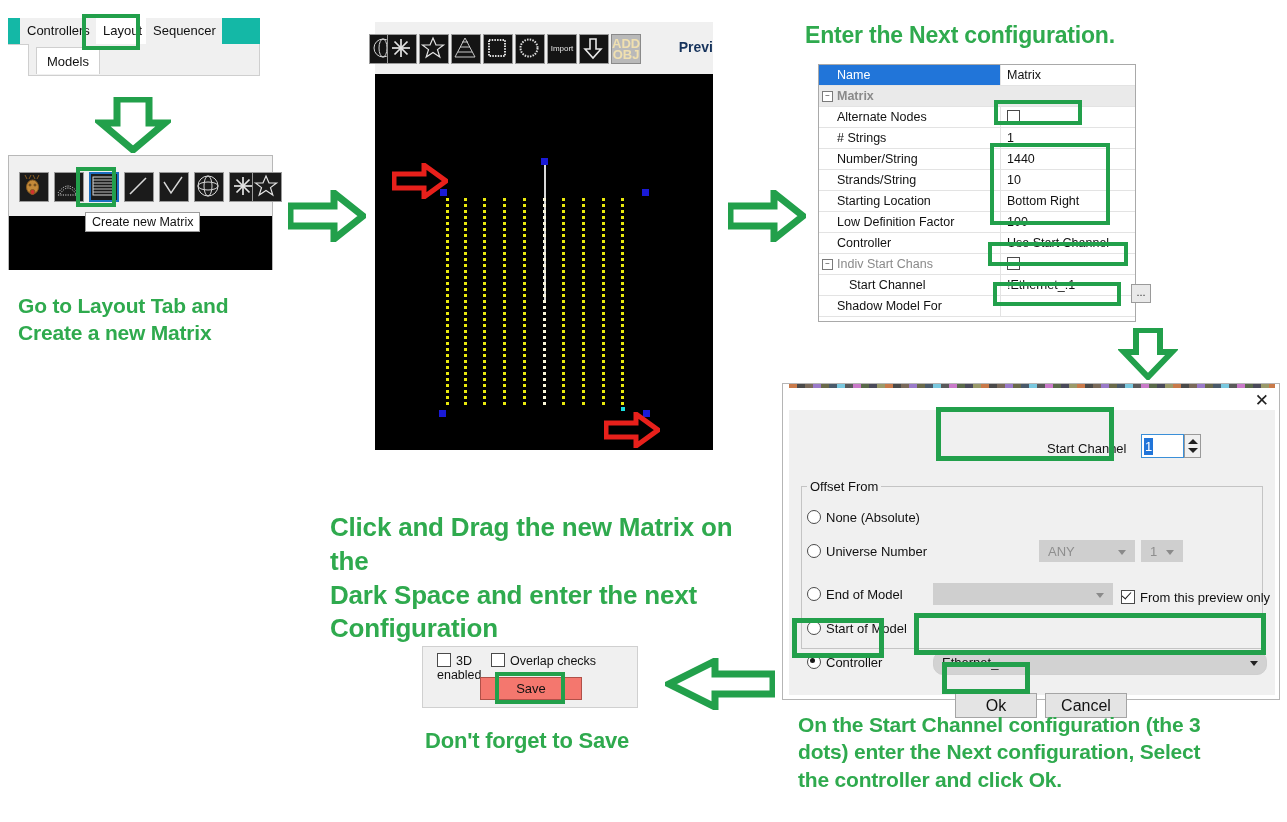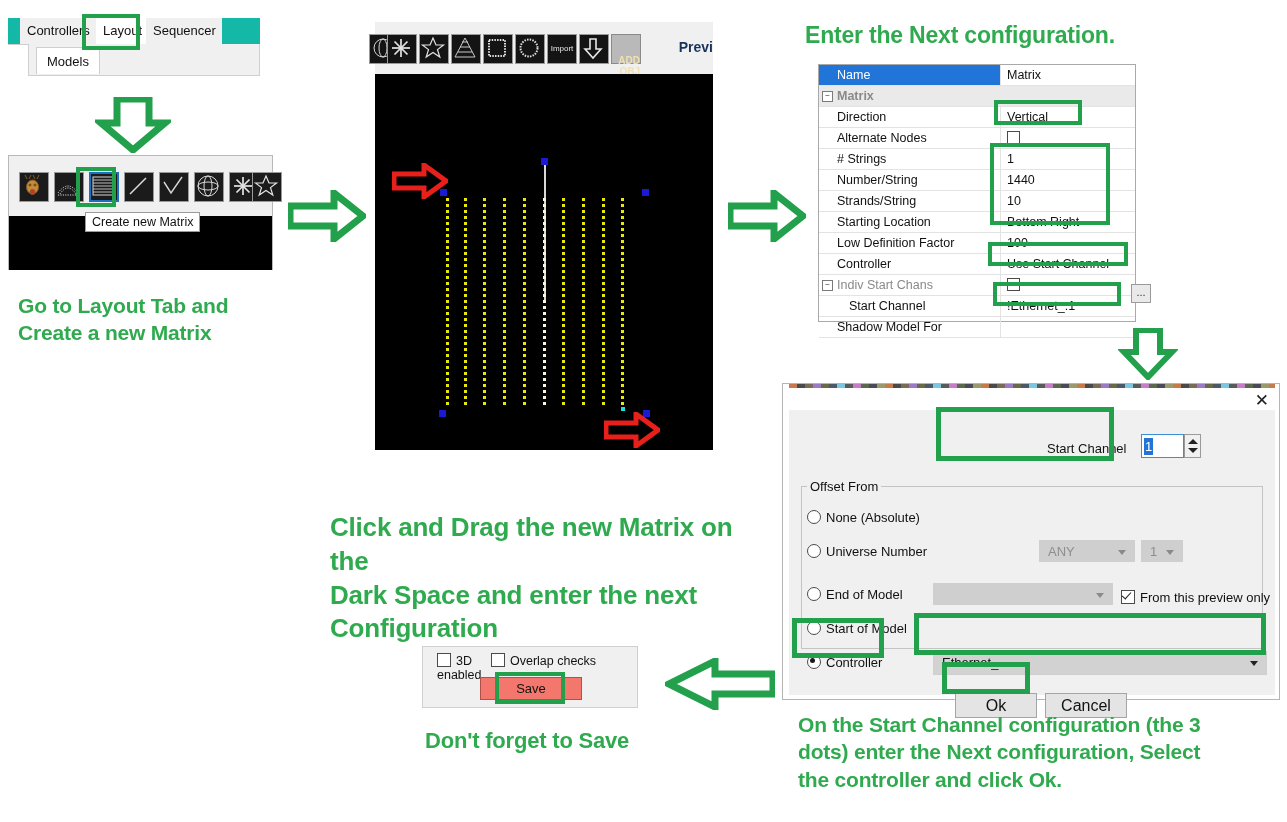--- a/index.html
+++ b/index.html
@@ -300,21 +300,21 @@
     </div>
     <div class="pvbtn" style="left:172px;">
       <div style="color:#e4e4e4;font-size:8px;text-align:center;line-height:28px;">Import</div>
     </div>
     <div class="pvbtn" style="left:204px;">
       <svg width="26" height="26" viewBox="0 0 26 26">
           <path d="M10 4 H16 V14 H21 L13 23 L5 14 H10 Z" fill="none" stroke="#e8e8e8" stroke-width="1.6"></path>
         </svg>
     </div>
     <div class="pvbtn addobj" style="left:236px;">
-      <div style="color:#f0e0b0;font-size:10px;font-weight:bold;text-align:right;line-height:11px;padding-top:20px;">
+      <div style="color:#f0e0b0;font-size:13px;font-weight:bold;text-align:center;line-height:11px;padding-top:3px;">
         <div>ADD</div>
         <div>OBJ</div>
       </div>
     </div>
     <div id="pvTitle">Previ</div>
   </div>
 
   <div id="pvCanvas">
 
     <div id="pvStem" style="left:169px;top:88px;height:140px;"></div>
@@ -362,24 +362,20 @@
     <div class="pname">Name</div>
     <div class="pval">Matrix</div>
   </div>
 
   <div class="prow group">
     <div class="expander">−</div>
     <div class="pname">Matrix</div>
     <div class="pval"></div>
   </div>
 
-  <div class="prow">
-    <div class="pname">Direction</div>
-    <div class="pval">Vertical</div>
-  </div>
 
   <div class="prow">
     <div class="pname">Alternate Nodes</div>
     <div class="pval"><span class="pcheck"></span></div>
   </div>
 
   <div class="prow">
     <div class="pname"># Strings</div>
     <div class="pval">1</div>
   </div>
@@ -477,21 +473,21 @@
     <div id="chkPreview">
       <span class="chkbox on"></span><span>From this preview only</span>
     </div>
 
     <div class="radio-row" style="top:211px;">
       <span class="radio"></span><span>Start of Model</span>
     </div>
     <div class="radio-row" style="top:245px;">
       <span class="radio on"></span><span>Controller</span>
     </div>
-    <div class="combo active" style="left:144px;top:241px;width:334px;height:24px;">
+    <div class="combo active" style="left:144px;top:241px;width:334px;height:24px;border-radius:10px;">
       <span>Ethernet_</span>
       <span class="chev"></span>
     </div>
 
     <div class="dlgbtn" style="left:166px;top:283px;width:82px;">Ok</div>
     <div class="dlgbtn" style="left:256px;top:283px;width:82px;">Cancel</div>
   </div>
 </div>
 
 <div class="hl hl-thick" style="left:936px;top:407px;width:178px;height:54px;"></div>

